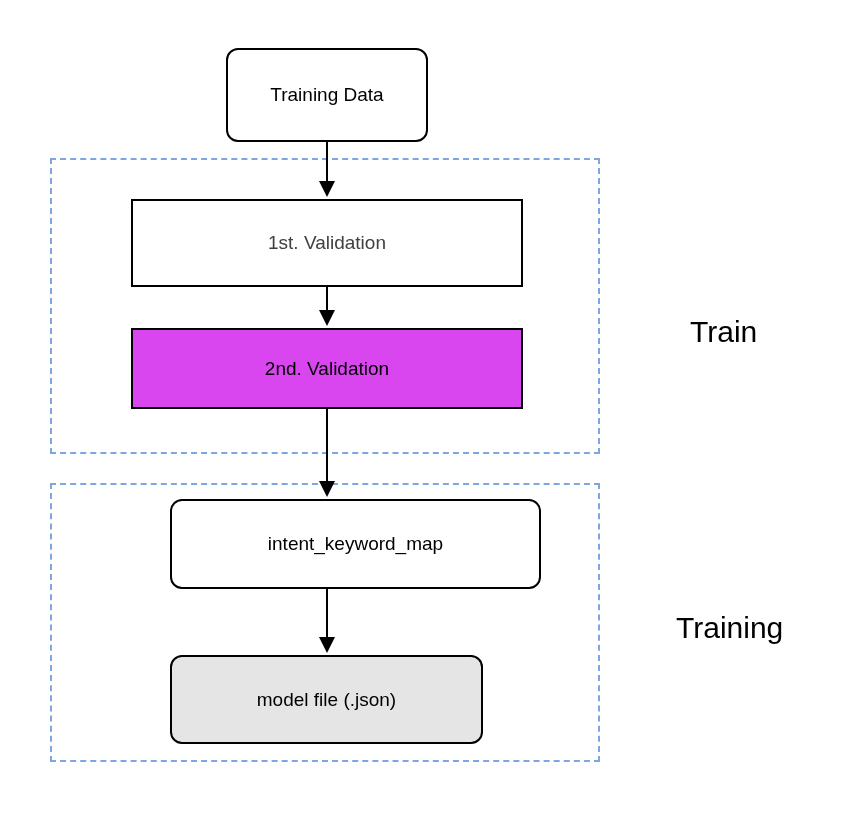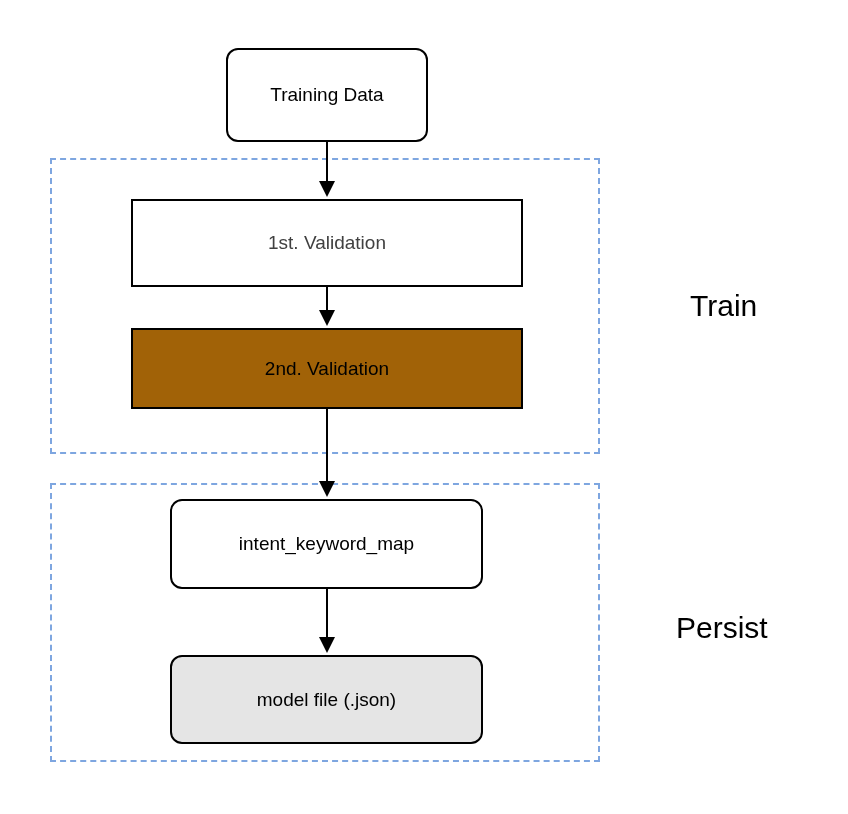--- a/index.html
+++ b/index.html
@@ -68,22 +68,22 @@
   }
 </style>
 </head>
 <body>
 
 <div id="canvas">
 
   <div class="group-box" id="group-0" style="left: 50px; top: 158px; width: 550px; height: 296px; border-color: rgb(126, 166, 224);"></div>
   <div class="group-box" id="group-1" style="left: 50px; top: 483px; width: 550px; height: 279px; border-color: rgb(126, 166, 224);"></div>
 
-  <div class="group-label" id="group-label-0" style="left: 690px; top: 291px; color: rgb(0, 0, 0);">Train</div>
-  <div class="group-label" id="group-label-1" style="left: 676px; top: 613px; color: rgb(0, 0, 0);">Persist</div>
+  <div class="group-label" id="group-label-0" style="left: 690px; top: 317px; color: rgb(0, 0, 0);">Train</div>
+  <div class="group-label" id="group-label-1" style="left: 676px; top: 613px; color: rgb(0, 0, 0);">Training</div>
 
   <svg class="edge" id="edge-0" width="40" height="55" viewBox="0 0 40 55" style="left: 307px; top: 142px;">
       <line x1="20" y1="0" x2="20" y2="39" stroke="#000000" stroke-width="2"></line>
       <polygon points="12,39 28,39 20,55" fill="#000000"></polygon>
     </svg>
   <svg class="edge" id="edge-1" width="40" height="39" viewBox="0 0 40 39" style="left: 307px; top: 287px;">
       <line x1="20" y1="0" x2="20" y2="23" stroke="#000000" stroke-width="2"></line>
       <polygon points="12,23 28,23 20,39" fill="#000000"></polygon>
     </svg>
   <svg class="edge" id="edge-2" width="40" height="88" viewBox="0 0 40 88" style="left: 307px; top: 409px;">
@@ -94,23 +94,23 @@
       <line x1="20" y1="0" x2="20" y2="48" stroke="#000000" stroke-width="2"></line>
       <polygon points="12,48 28,48 20,64" fill="#000000"></polygon>
     </svg>
 
   <div class="node rounded" id="node-0" style="left: 226px; top: 48px; width: 202px; height: 94px; border-color: rgb(0, 0, 0); background: rgb(255, 255, 255); color: rgb(0, 0, 0);">
     <span class="node-label">Training Data</span>
   </div>
   <div class="node sharp" id="node-1" style="left: 131px; top: 199px; width: 392px; height: 88px; border-color: rgb(0, 0, 0); background: rgb(255, 255, 255); color: #404040;">
     <span class="node-label">1st. Validation</span>
   </div>
-  <div class="node sharp" id="node-2" style="left: 131px; top: 328px; width: 392px; height: 81px; border-color: rgb(0, 0, 0); background: #a16207; color: rgb(0, 0, 0);">
+  <div class="node sharp" id="node-2" style="left: 131px; top: 328px; width: 392px; height: 81px; border-color: rgb(0, 0, 0); background: #d946ef; color: rgb(0, 0, 0);">
     <span class="node-label">2nd. Validation</span>
   </div>
-  <div class="node rounded" id="node-3" style="left: 170px; top: 499px; width: 313px; height: 90px; border-color: rgb(0, 0, 0); background: rgb(255, 255, 255); color: rgb(0, 0, 0);">
+  <div class="node rounded" id="node-3" style="left: 170px; top: 499px; width: 371px; height: 90px; border-color: rgb(0, 0, 0); background: rgb(255, 255, 255); color: rgb(0, 0, 0);">
     <span class="node-label">intent_keyword_map</span>
   </div>
   <div class="node rounded" id="node-4" style="left: 170px; top: 655px; width: 313px; height: 89px; border-color: rgb(0, 0, 0); background: #e5e5e5; color: rgb(0, 0, 0);">
     <span class="node-label">model file (.json)</span>
   </div>
 
 </div>
 
 </body></html>

